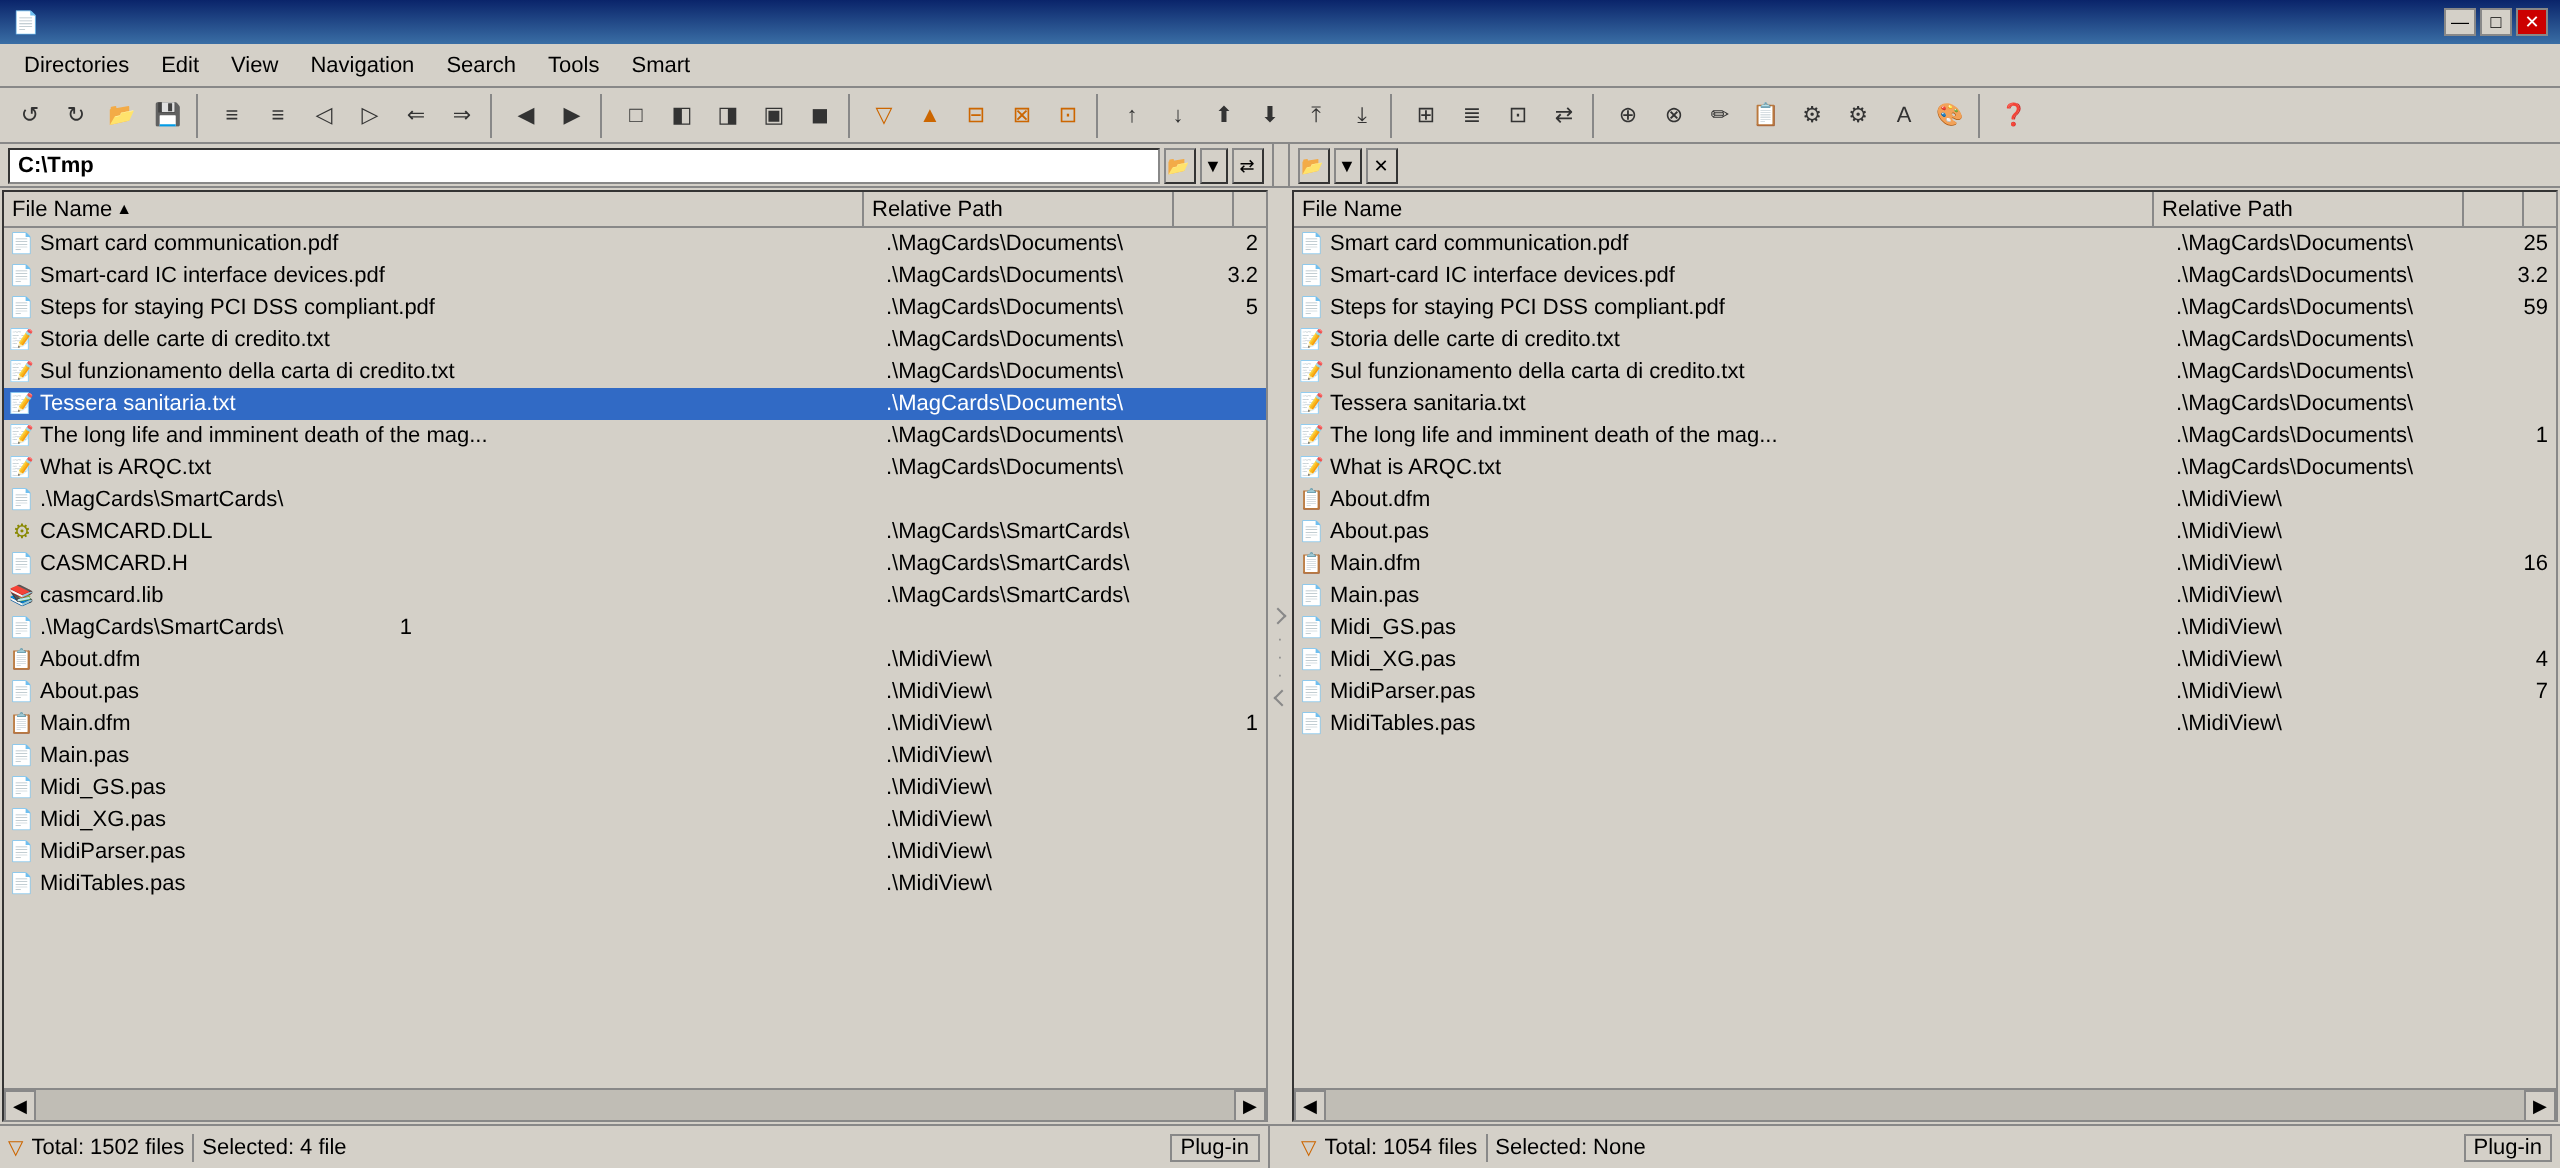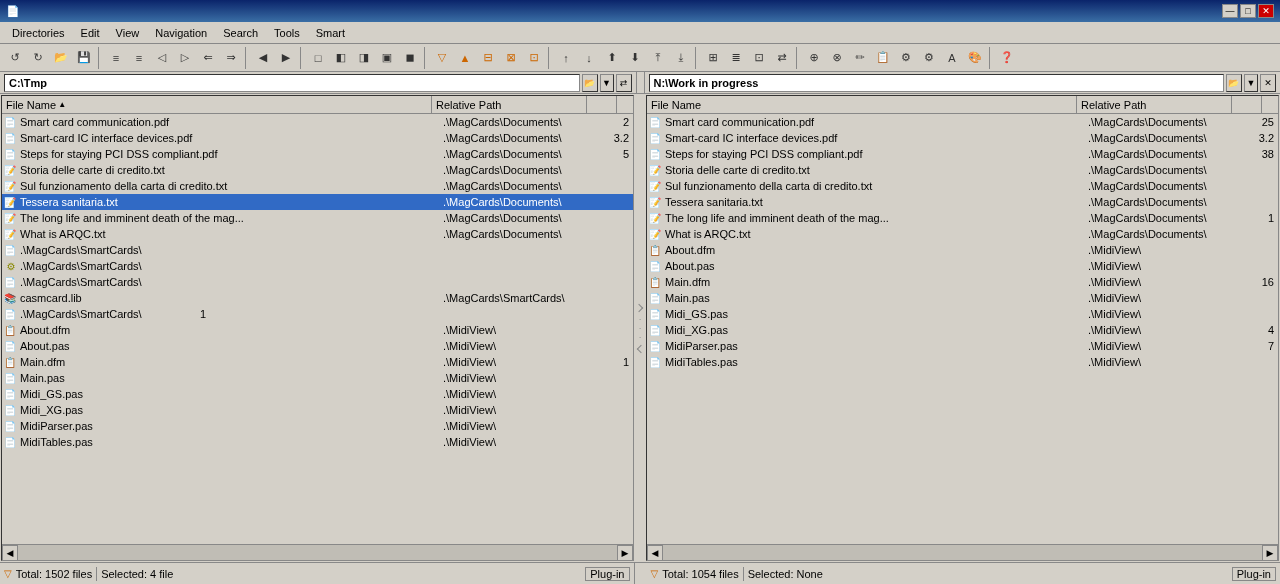--- a/index.html
+++ b/index.html
@@ -231,21 +231,20 @@
     <div style="flex:1; display:flex; align-items:center; padding:2px 4px; gap:2px; border-right:1px solid #888;">
       <div class="pane-path" style="flex:1; background:white; border:1px inset #888; padding:1px 4px; height:18px; display:flex; align-items:center; font-weight:bold; font-size:11px;">C:\Tmp</div>
       <div class="pane-path-btn" style="width:16px; height:18px; background:#d4d0c8; border:1px outset #888; display:flex; align-items:center; justify-content:center; cursor:pointer; font-size:9px;">📂</div>
       <div class="pane-path-btn" style="width:14px; height:18px; background:#d4d0c8; border:1px outset #888; display:flex; align-items:center; justify-content:center; cursor:pointer; font-size:9px;">▼</div>
       <div class="pane-path-btn" style="width:16px; height:18px; background:#d4d0c8; border:1px outset #888; display:flex; align-items:center; justify-content:center; cursor:pointer; font-size:9px;">⇄</div>
     </div>
 
     <div style="width:8px; background:#d4d0c8; border-right:1px solid #888;"></div>
 
     <div style="flex:1; display:flex; align-items:center; padding:2px 4px; gap:2px;">
-      <div class="pane-path" style="flex:1; background:white; border:1px inset #888; padding:1px 4px; height:18px; display:flex; align-items:center; font-weight:bold; font-size:11px;">N:\Work in progress</div>
       <div class="pane-path-btn" style="width:16px; height:18px; background:#d4d0c8; border:1px outset #888; display:flex; align-items:center; justify-content:center; cursor:pointer; font-size:9px;">📂</div>
       <div class="pane-path-btn" style="width:14px; height:18px; background:#d4d0c8; border:1px outset #888; display:flex; align-items:center; justify-content:center; cursor:pointer; font-size:9px;">▼</div>
       <div class="pane-path-btn" style="width:16px; height:18px; background:#d4d0c8; border:1px outset #888; display:flex; align-items:center; justify-content:center; cursor:pointer; font-size:9px;">✕</div>
     </div>
   </div>
 
   <div style="display:flex; flex:1; overflow:hidden;">
 
     <div style="flex:1; display:flex; flex-direction:column; border:1px inset #888; margin:1px; overflow:hidden;">
 
@@ -311,25 +310,27 @@
       <div class="file-path">.\MagCards\Documents\</div>
       <div class="file-size"></div>
     </div>
             <div class="file-row">
       <div class="file-icon" style="color:#008800;">📄</div>
       <div class="file-path">.\MagCards\SmartCards\</div>
       <div class="file-size"></div>
     </div>
             <div class="file-row">
       <div class="file-icon" style="color:#888800;">⚙</div>
+      <div class="file-name">CASMCARD.DLL</div>
       <div class="file-path">.\MagCards\SmartCards\</div>
       <div class="file-size"></div>
     </div>
             <div class="file-row">
       <div class="file-icon" style="color:#008800;">📄</div>
+      <div class="file-name">CASMCARD.H</div>
       <div class="file-path">.\MagCards\SmartCards\</div>
       <div class="file-size"></div>
     </div>
             <div class="file-row">
       <div class="file-icon" style="color:#666;">📚</div>
       <div class="file-name">casmcard.lib</div>
       <div class="file-path">.\MagCards\SmartCards\</div>
       <div class="file-size"></div>
     </div>
             <div class="file-row">
@@ -425,21 +426,21 @@
             <div class="file-row">
       <div class="file-icon" style="color:#cc0000;">📄</div>
       <div class="file-name">Smart-card IC interface devices.pdf</div>
       <div class="file-path">.\MagCards\Documents\</div>
       <div class="file-size">3.2</div>
     </div>
             <div class="file-row">
       <div class="file-icon" style="color:#cc0000;">📄</div>
       <div class="file-name">Steps for staying PCI DSS compliant.pdf</div>
       <div class="file-path">.\MagCards\Documents\</div>
-      <div class="file-size">38</div>
+      <div class="file-size">59</div>
     </div>
             <div class="file-row">
       <div class="file-icon" style="color:#4444aa;">📝</div>
       <div class="file-name">Storia delle carte di credito.txt</div>
       <div class="file-path">.\MagCards\Documents\</div>
       <div class="file-size"></div>
     </div>
             <div class="file-row">
       <div class="file-icon" style="color:#4444aa;">📝</div>
       <div class="file-name">Sul funzionamento della carta di credito.txt</div>

